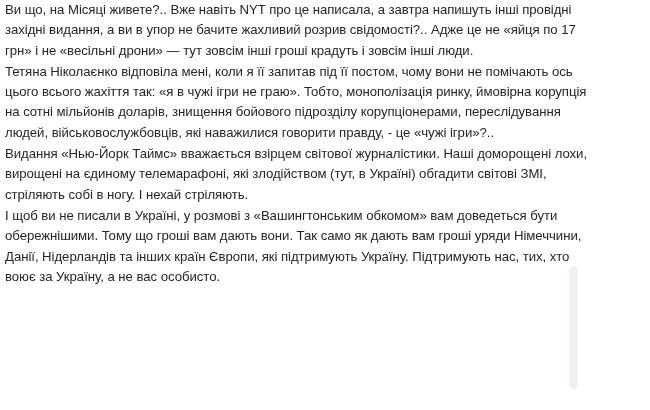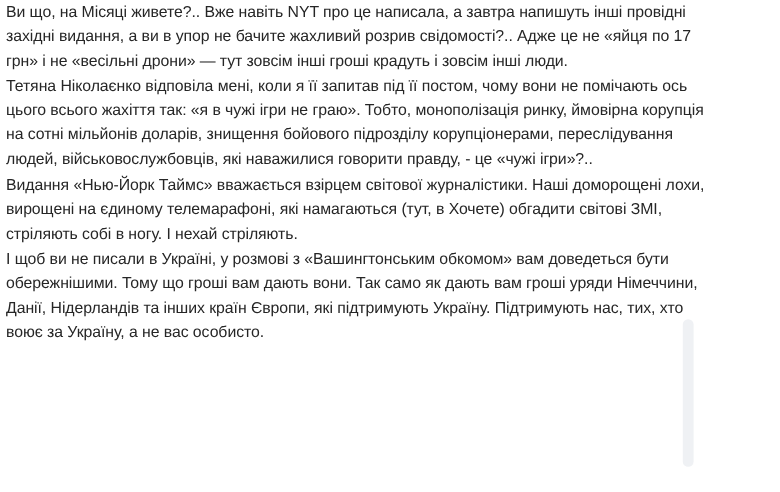--- a/index.html
+++ b/index.html
@@ -47,21 +47,21 @@
 <div class="page">
   <div class="post-text">
     <p class="para">Ви що, на Місяці живете?.. Вже навіть NYT про це написала, а завтра напишуть інші провідні
 західні видання, а ви в упор не бачите жахливий розрив свідомості?.. Адже це не «яйця по 17
 грн» і не «весільні дрони» — тут зовсім інші гроші крадуть і зовсім інші люди.</p>
     <p class="para">Тетяна Ніколаєнко відповіла мені, коли я її запитав під її постом, чому вони не помічають ось
 цього всього жахіття так: «я в чужі ігри не граю». Тобто, монополізація ринку, ймовірна корупція
 на сотні мільйонів доларів, знищення бойового підрозділу корупціонерами, переслідування
 людей, військовослужбовців, які наважилися говорити правду, - це «чужі ігри»?..</p>
     <p class="para">Видання «Нью-Йорк Таймс» вважається взірцем світової журналістики. Наші доморощені лохи,
-вирощені на єдиному телемарафоні, які намагаються (тут, в Хочете) обгадити світові ЗМІ,
+вирощені на єдиному телемарафоні, які злодійством (тут, в Україні) обгадити світові ЗМІ,
 стріляють собі в ногу. І нехай стріляють.</p>
     <p class="para">І щоб ви не писали в Україні, у розмові з «Вашингтонським обкомом» вам доведеться бути
 обережнішими. Тому що гроші вам дають вони. Так само як дають вам гроші уряди Німеччини,
 Данії, Нідерландів та інших країн Європи, які підтримують Україну. Підтримують нас, тих, хто
 воює за Україну, а не вас особисто.</p>
   </div>
   <div class="scrollbar-thumb"></div>
 </div>
 
 </body></html>

